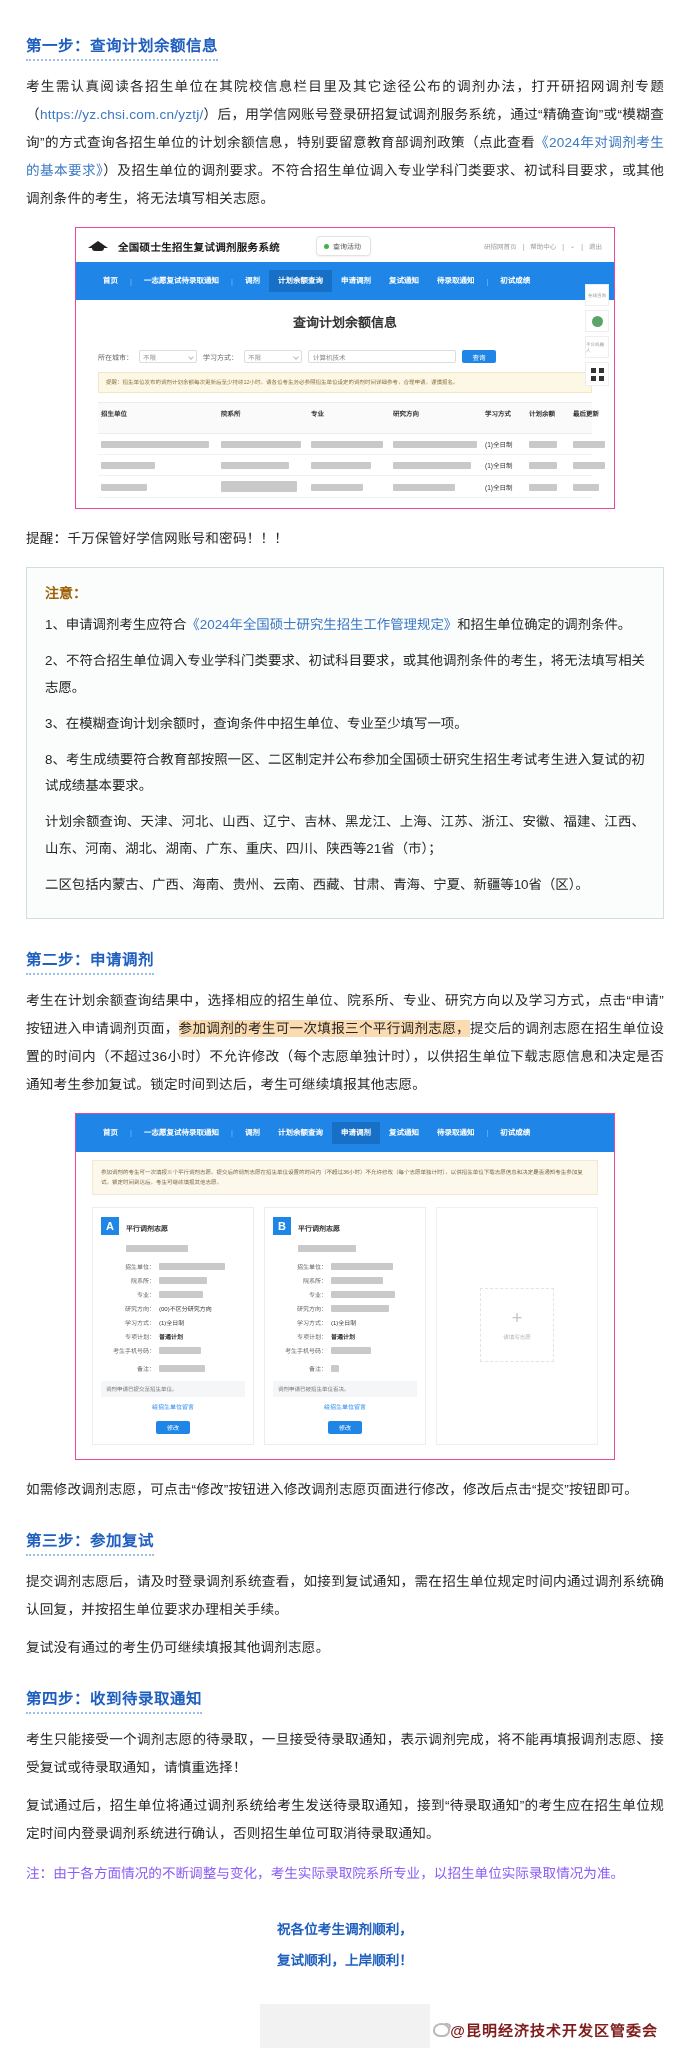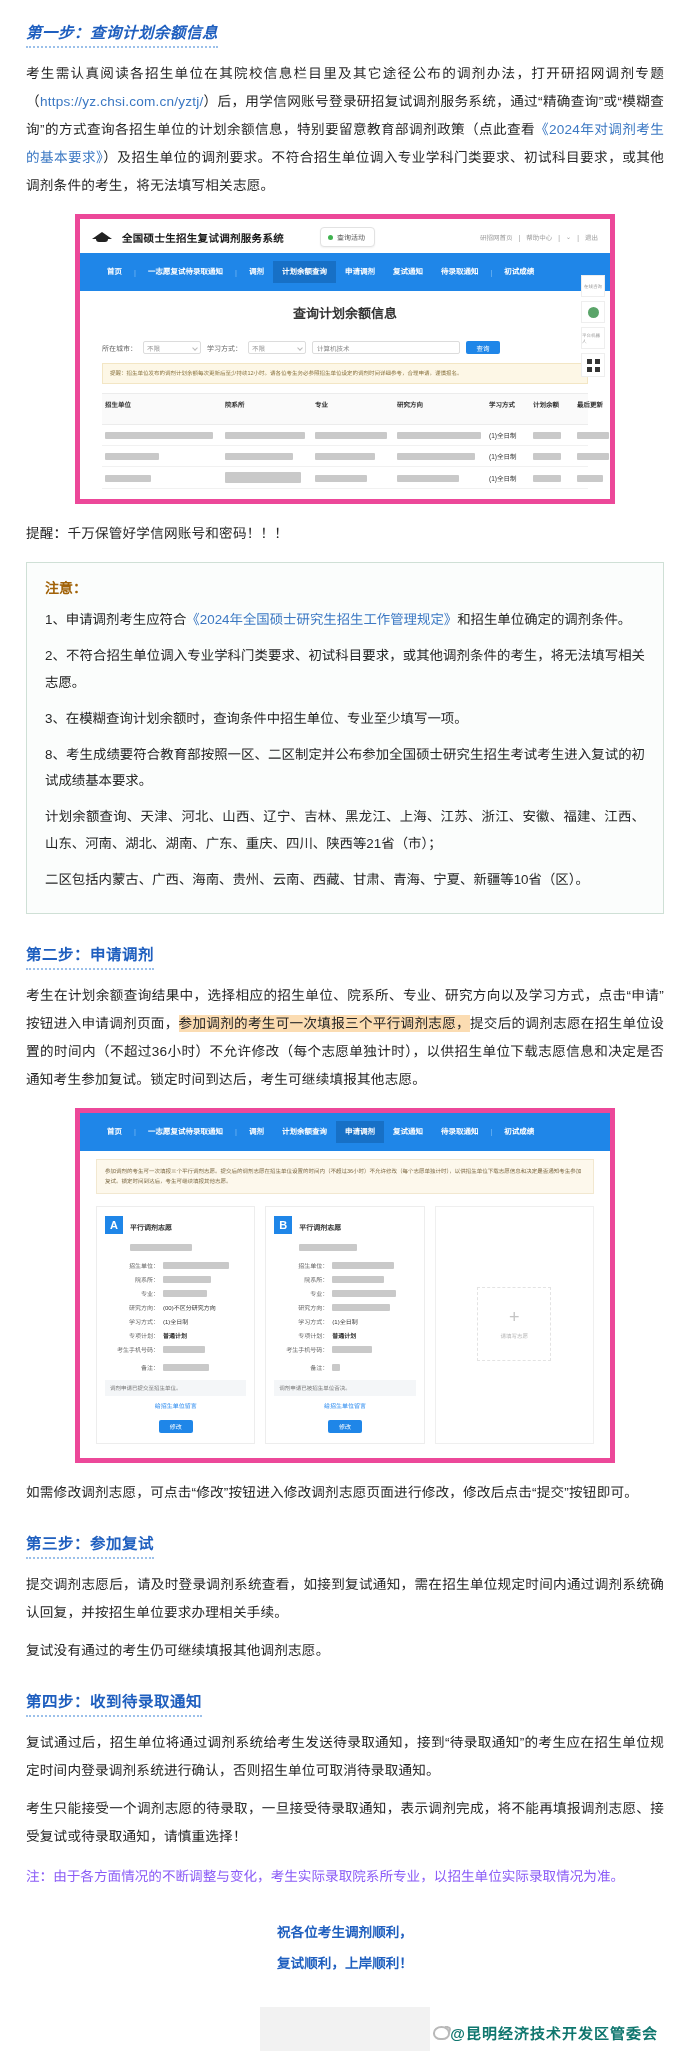--- a/index.html
+++ b/index.html
@@ -16,21 +16,21 @@
   .step-head {
     display:inline-block;
     font-size: 15.5px;
     font-weight: 700;
     color: #1f5fbf;
     letter-spacing: .5px;
     padding-bottom: 4px;
     border-bottom: 2px dotted #9bc0ea;
     margin: 14px 0 12px 0;
   }
-  .step-head.first { margin-top: 4px; font-style: italic; }
+  .step-head.first { margin-top: 17px; }
 
   
   p.body {
     font-size: 13.6px;
     line-height: 2.06;
     margin: 0 0 10px 0;
     text-align: justify;
     color: #262626;
     letter-spacing: .2px;
   }
@@ -55,21 +55,21 @@
     line-height: 2.0;
     margin: 0 0 9px 0;
     text-align: justify;
     color:#262626;
   }
 
   
   .shot {
     margin: 14px auto 16px auto;
     width: 540px;
-    border: 5px solid #ec4899;
+    border: 1px solid #ec4899;
     background:#fff;
     overflow:hidden;
     position:relative;
   }
   .shot-top {
     display:flex; align-items:center; gap:10px;
     padding: 8px 12px 6px 12px;
     background:#fff;
   }
   .cap-icon { width:20px; height:13px; position:relative; flex:0 0 auto; }
@@ -156,21 +156,21 @@
   .editbtn{ margin: 8px auto 0 auto; width:34px;height:13px;background:#1f86e8;color:#fff;font-size:6px;display:flex;align-items:center;justify-content:center;border-radius:2px;}
   .plus-box{ width:74px;height:74px;border:1px dashed #e3e3e3; display:flex;flex-direction:column;align-items:center;justify-content:center;gap:6px;color:#b7b7b7;}
   .plus-sign{ font-size:18px; line-height:1; color:#c4c4c4;}
   .plus-lbl{ font-size:5.5px;}
 
   
   .rednote { color:#8b5cf6; font-size:13.6px; line-height:2.06; margin: 12px 0 0 0; text-align:justify; }
   .closing { text-align:center; color:#1f5fbf; font-weight:700; font-size:13.6px; line-height:2.3; margin-top: 26px;}
   .footer-wm { position:relative; height:72px; }
   .wm-box { position:absolute; left:50%; transform:translateX(-50%); bottom:0; width:170px; height:44px; background:#f2f2f2; }
-  .wm-text { position:absolute; right:6px; bottom:8px; display:flex; align-items:center; gap:0; color:#0f766e; font-size:15px; font-weight:700; letter-spacing:1px;}
+  .wm-text { position:absolute; right:6px; bottom:8px; display:flex; align-items:center; gap:0; color:#7f1d1d; font-size:15px; font-weight:700; letter-spacing:1px;}
   .weibo-eye { width:17px;height:14px;border-radius:50% 50% 45% 45%; border:2px solid #b9b9b9; position:relative;}
   .weibo-eye:after{content:"";position:absolute;right:-3px;top:-2px;width:5px;height:5px;border-top:2px solid #b9b9b9;border-right:2px solid #b9b9b9;border-radius:0 4px 0 0;transform:rotate(10deg);}
 </style>
 </head>
 <body>
 
 <div class="page">
 
   
   <div class="step-head first">第一步：查询计划余额信息</div>
@@ -427,22 +427,22 @@
 
   <p class="body">如需修改调剂志愿，可点击“修改”按钮进入修改调剂志愿页面进行修改，修改后点击“提交”按钮即可。</p>
 
   
   <div class="step-head">第三步：参加复试</div>
   <p class="body">提交调剂志愿后，请及时登录调剂系统查看，如接到复试通知，需在招生单位规定时间内通过调剂系统确认回复，并按招生单位要求办理相关手续。</p>
   <p class="body">复试没有通过的考生仍可继续填报其他调剂志愿。</p>
 
   
   <div class="step-head">第四步：收到待录取通知</div>
+  <p class="body">考生只能接受一个调剂志愿的待录取，一旦接受待录取通知，表示调剂完成，将不能再填报调剂志愿、接受复试或待录取通知，请慎重选择！</p>
   <p class="body">复试通过后，招生单位将通过调剂系统给考生发送待录取通知，接到“待录取通知”的考生应在招生单位规定时间内登录调剂系统进行确认，否则招生单位可取消待录取通知。</p>
-  <p class="body">考生只能接受一个调剂志愿的待录取，一旦接受待录取通知，表示调剂完成，将不能再填报调剂志愿、接受复试或待录取通知，请慎重选择！</p>
 
   <p class="rednote">注：由于各方面情况的不断调整与变化，考生实际录取院系所专业，以招生单位实际录取情况为准。</p>
 
   <div class="closing">
     <div>祝各位考生调剂顺利，</div>
     <div>复试顺利，上岸顺利！</div>
   </div>
 
   <div class="footer-wm">
     <div class="wm-box"></div>

